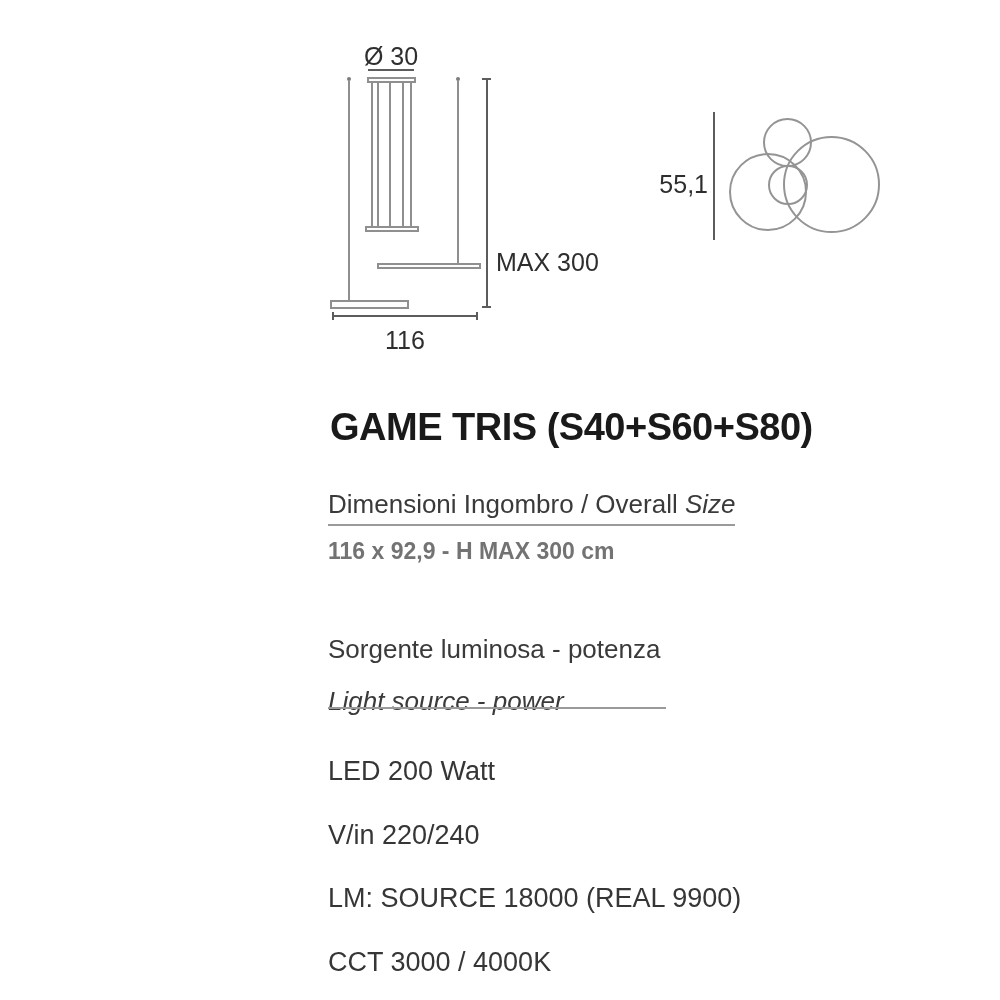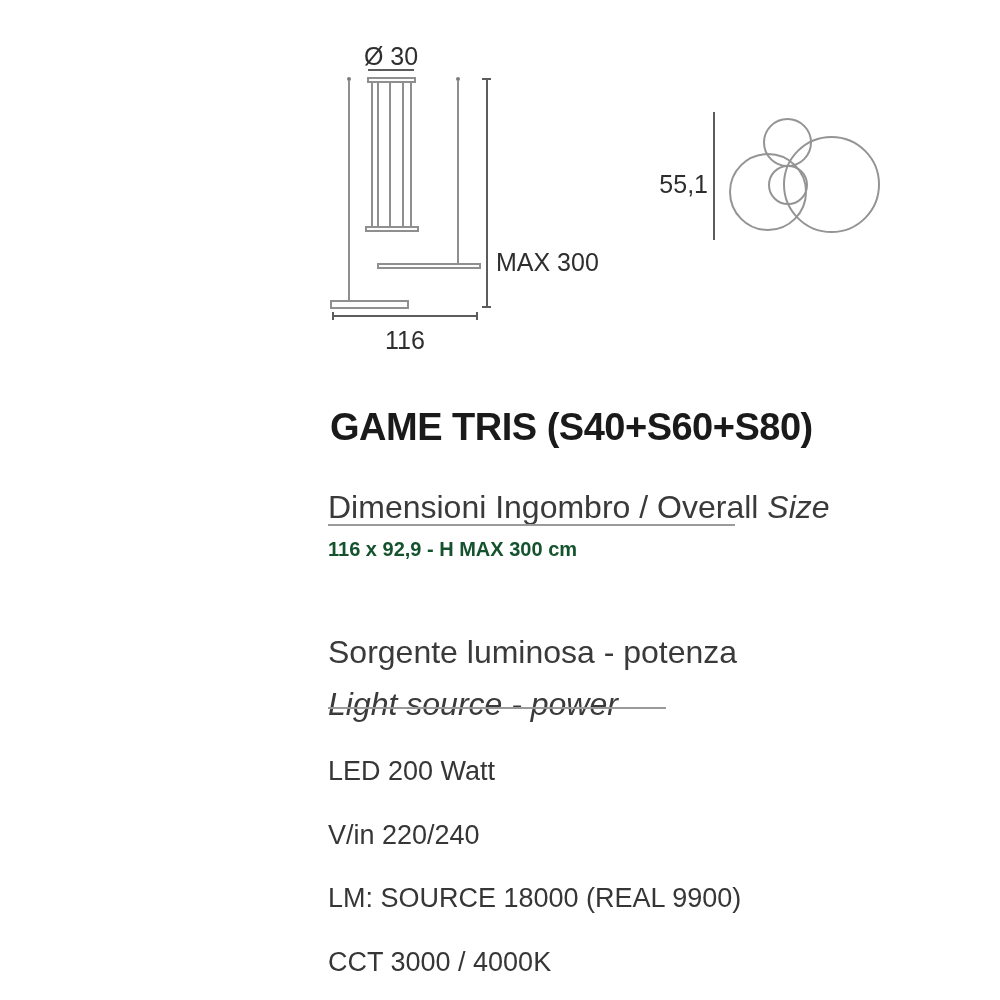--- a/index.html
+++ b/index.html
@@ -13,24 +13,24 @@
   .dot{position:absolute;width:4px;height:4px;border-radius:50%;background:#7c7c7c;}
   .bar{position:absolute;border:2px solid #8f8f8f;background:#fdfdfd;box-sizing:border-box;}
   .dimline-v{position:absolute;width:2px;background:#5c5c5c;}
   .dimline-h{position:absolute;height:2px;background:#5c5c5c;}
   .tick-h{position:absolute;width:9px;height:2px;background:#5c5c5c;}
   .tick-v{position:absolute;width:2px;height:8px;background:#5c5c5c;}
   .dim-label{position:absolute;font-size:25px;color:#2e2e2e;white-space:nowrap;}
   .circle{position:absolute;border:2px solid #949494;border-radius:50%;box-sizing:border-box;background:transparent;}
   
   .title{position:absolute;left:330px;top:406px;font-size:38px;font-weight:700;color:#1a1a1a;letter-spacing:-0.5px;white-space:nowrap;}
-  .h-reg{position:absolute;left:328px;font-size:32px;color:#3a3a3a;white-space:nowrap;}
+  .h-reg{position:absolute;left:328px;font-size:26px;color:#3a3a3a;white-space:nowrap;}
   .italic{font-style:italic;}
   .rule{position:absolute;left:328px;height:2px;background:#9a9a9a;}
-  .dims-value{position:absolute;left:328px;top:538px;font-size:20px;font-weight:700;color:#14532d;white-space:nowrap;}
+  .dims-value{position:absolute;left:328px;top:538px;font-size:23px;font-weight:700;color:#737373;white-space:nowrap;}
   .spec-list{position:absolute;left:328px;top:728px;font-size:27px;color:#363636;line-height:39.5px;}
   .spec-line{white-space:nowrap;margin-top:24px;}
 </style>
 </head>
 <body>
 
 <div class="sheet">
 
   <div class="abs">
 

